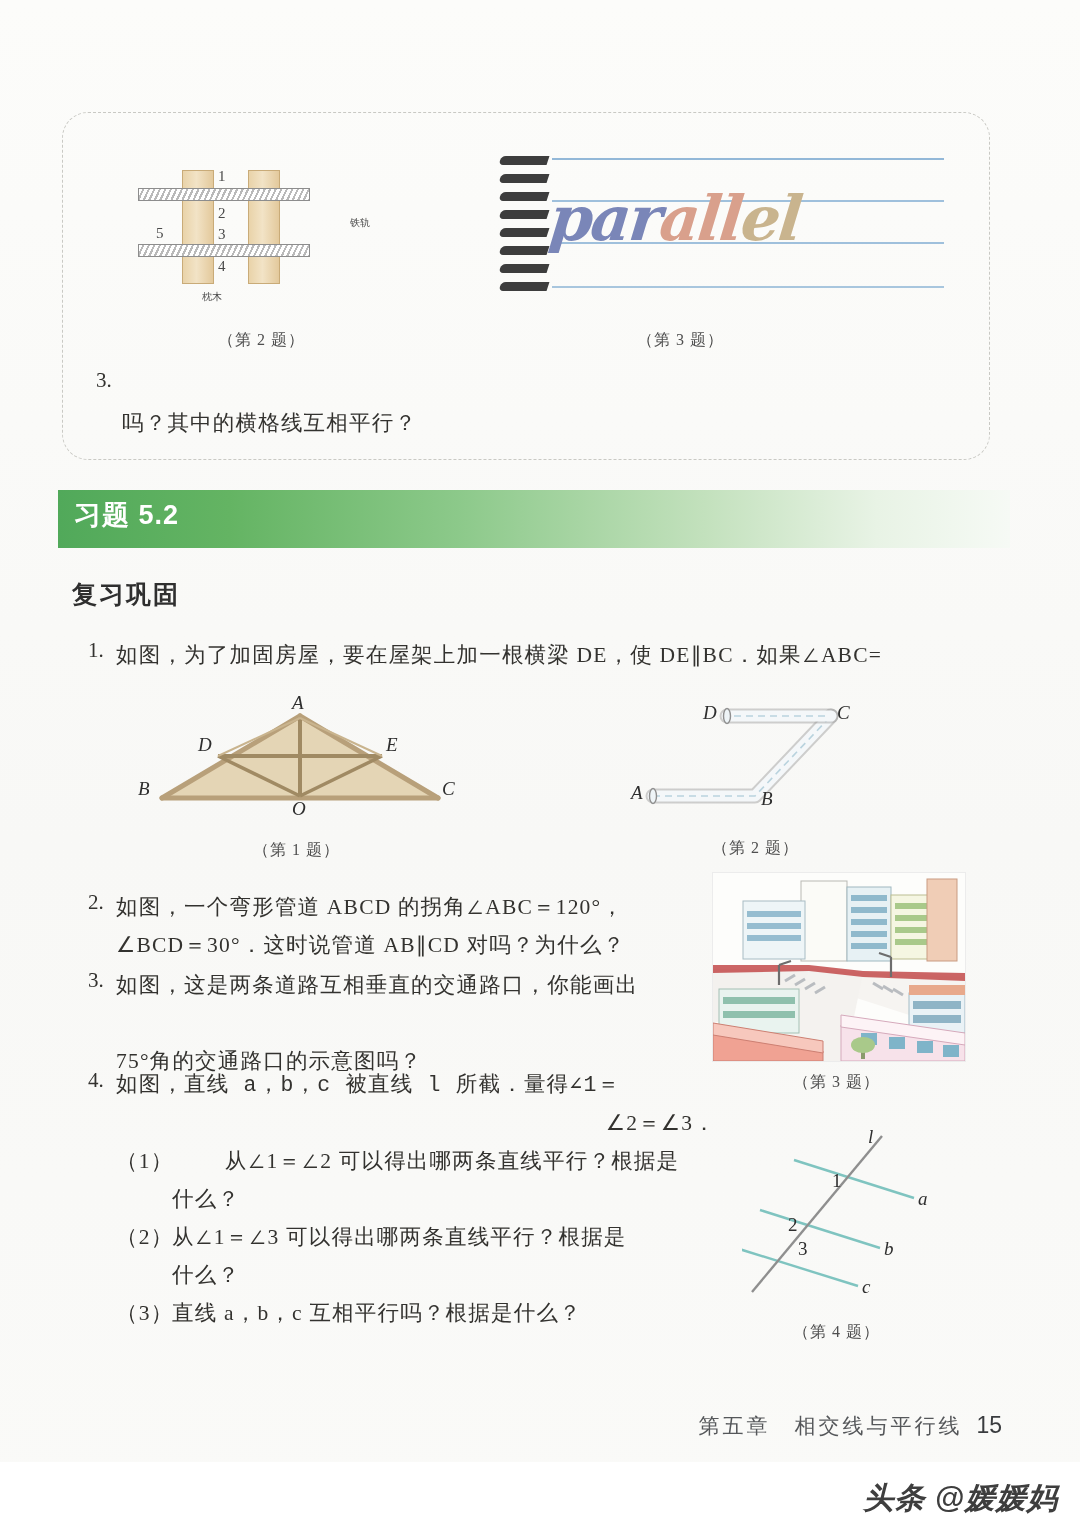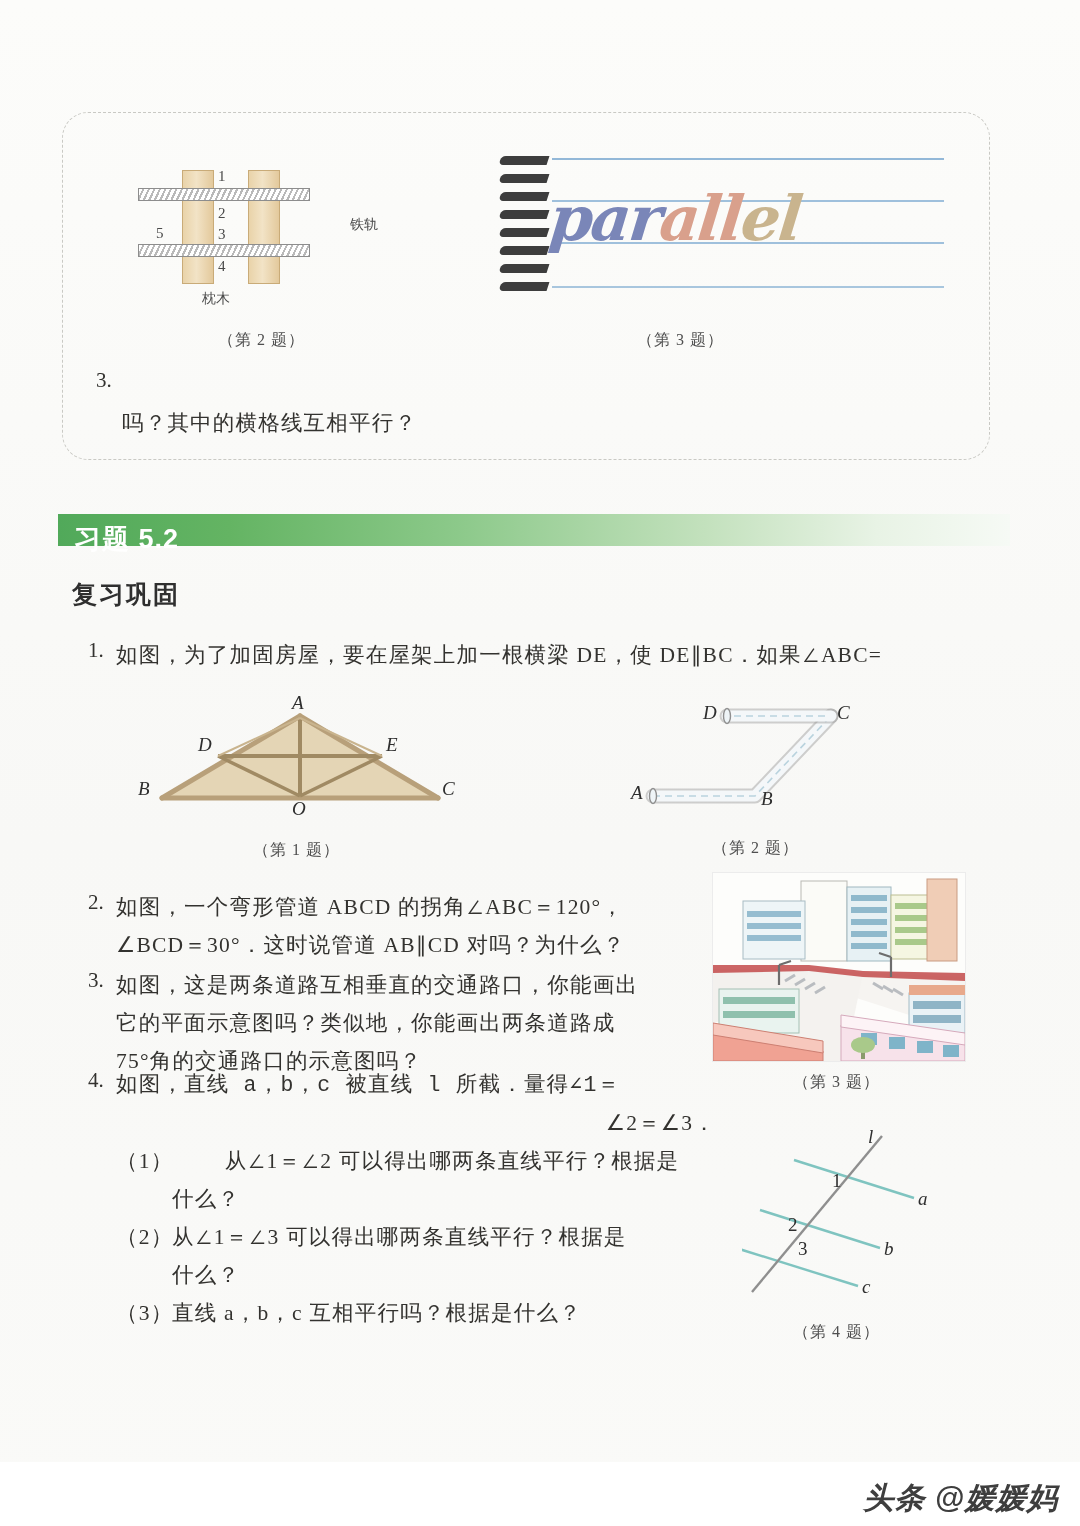--- a/index.html
+++ b/index.html
@@ -22,21 +22,21 @@
     border-radius:26px;
     box-sizing:border-box;
   }
   
   .fig-rail{position:absolute;left:130px;top:150px;width:280px;height:160px;}
   .sleeper{position:absolute;background:linear-gradient(90deg,#e9d3a9,#f2e3c6 45%,#e3c99c);border:1px solid #c9ab78;}
   .rail{position:absolute;height:13px;
     background:repeating-linear-gradient(115deg,#ffffff 0 3px,#b9b9b9 3px 5px);
     border:1px solid #8d8d8d;box-sizing:border-box;}
   .rail-num{position:absolute;font-family:"Liberation Serif",serif;font-size:15px;color:#4a4a4a;}
-  .rail-cap{position:absolute;font-size:14px;color:#4a4a4a;}
+  .rail-cap{position:absolute;font-size:10px;color:#4a4a4a;}
   
   .fig-note{position:absolute;left:500px;top:148px;width:450px;height:168px;}
   .coil{position:absolute;left:0;width:48px;height:9px;
         background:#3d3d3d;border-radius:5px 0 0 5px;
         transform:skewX(-18deg);}
   .note-lines{position:absolute;left:52px;top:4px;width:392px;height:150px;}
   .nl{position:absolute;left:0;right:0;height:1.6px;}
   .word{
     position:absolute;left:50px;top:34px;
     font-family:"DejaVu Serif", serif;
@@ -51,21 +51,21 @@
   
   .qtext{
     position:absolute;
     font-family:"Liberation Serif", serif;
     font-size:21.5px;line-height:38px;color:#33322f;
     letter-spacing:1.2px;
   }
   .qnum{position:absolute;font-size:21px;color:#33322f;}
   
   .banner{
-    position:absolute;left:58px;top:514px;width:952px;height:32px;
+    position:absolute;left:58px;top:490px;width:952px;height:58px;
     background:linear-gradient(90deg,#51a95a 0%,#64b463 18%,#8cc98a 42%,#c3e1bd 68%,#e8f3e5 86%,#f6faf5 100%);
   }
   .banner span{
     position:absolute;left:16px;top:7px;
     color:#ffffff;font-family:"Liberation Sans",sans-serif;
     font-size:27px;font-weight:bold;letter-spacing:1px;
   }
   .subhead{
     position:absolute;left:72px;top:578px;
     font-family:"Liberation Sans",sans-serif;font-weight:bold;
@@ -188,21 +188,20 @@
     <div class="lbl" style="left:126px;top:88px;">B</div>
   </div>
   <div class="fig-caption" style="left:712px;top:838px;">（第 2 题）</div>
 
   <div class="qnum" style="left:88px;top:890px;">2.</div>
   <div class="qtext" style="left:116px;top:888px;width:600px;">如图，一个弯形管道 ABCD 的拐角∠ABC＝120°，</div>
   <div class="qtext" style="left:116px;top:926px;width:600px;">∠BCD＝30°．这时说管道 AB∥CD 对吗？为什么？</div>
 
   <div class="qnum" style="left:88px;top:968px;">3.</div>
   <div class="qtext" style="left:116px;top:966px;width:600px;">如图，这是两条道路互相垂直的交通路口，你能画出</div>
-  <div class="qtext" style="left:116px;top:1004px;width:600px;">它的平面示意图吗？类似地，你能画出两条道路成</div>
   <div class="qtext" style="left:116px;top:1042px;width:600px;">75°角的交通路口的示意图吗？</div>
 
   <div class="fig-city">
     <svg width="252" height="188" viewBox="0 0 252 188">
       <rect width="252" height="188" fill="#fdfdfb"></rect>
 
       <polygon points="0,96 96,96 130,118 0,150" fill="#f3f1ee"></polygon>
       <polygon points="252,104 150,100 128,120 252,160" fill="#f6f4f1"></polygon>
       <polygon points="96,96 150,100 132,188 60,188" fill="#f4f2ef"></polygon>
 
@@ -305,17 +304,20 @@
     <div class="lbl" style="left:126px;top:-4px;">l</div>
     <div class="lbl" style="left:176px;top:58px;">a</div>
     <div class="lbl" style="left:142px;top:108px;">b</div>
     <div class="lbl" style="left:120px;top:146px;">c</div>
     <div class="lbl" style="left:90px;top:40px;font-style:normal;">1</div>
     <div class="lbl" style="left:46px;top:84px;font-style:normal;">2</div>
     <div class="lbl" style="left:56px;top:108px;font-style:normal;">3</div>
   </div>
   <div class="fig-caption" style="left:793px;top:1322px;">（第 4 题）</div>
 
+  <div class="footer">
+    <span>第五章　相交线与平行线</span><span class="pg">15</span>
+  </div>
 
   <div class="wm-band"></div>
   <div class="watermark">头条 @媛媛妈</div>
 
 </div>
 
 </body></html>

